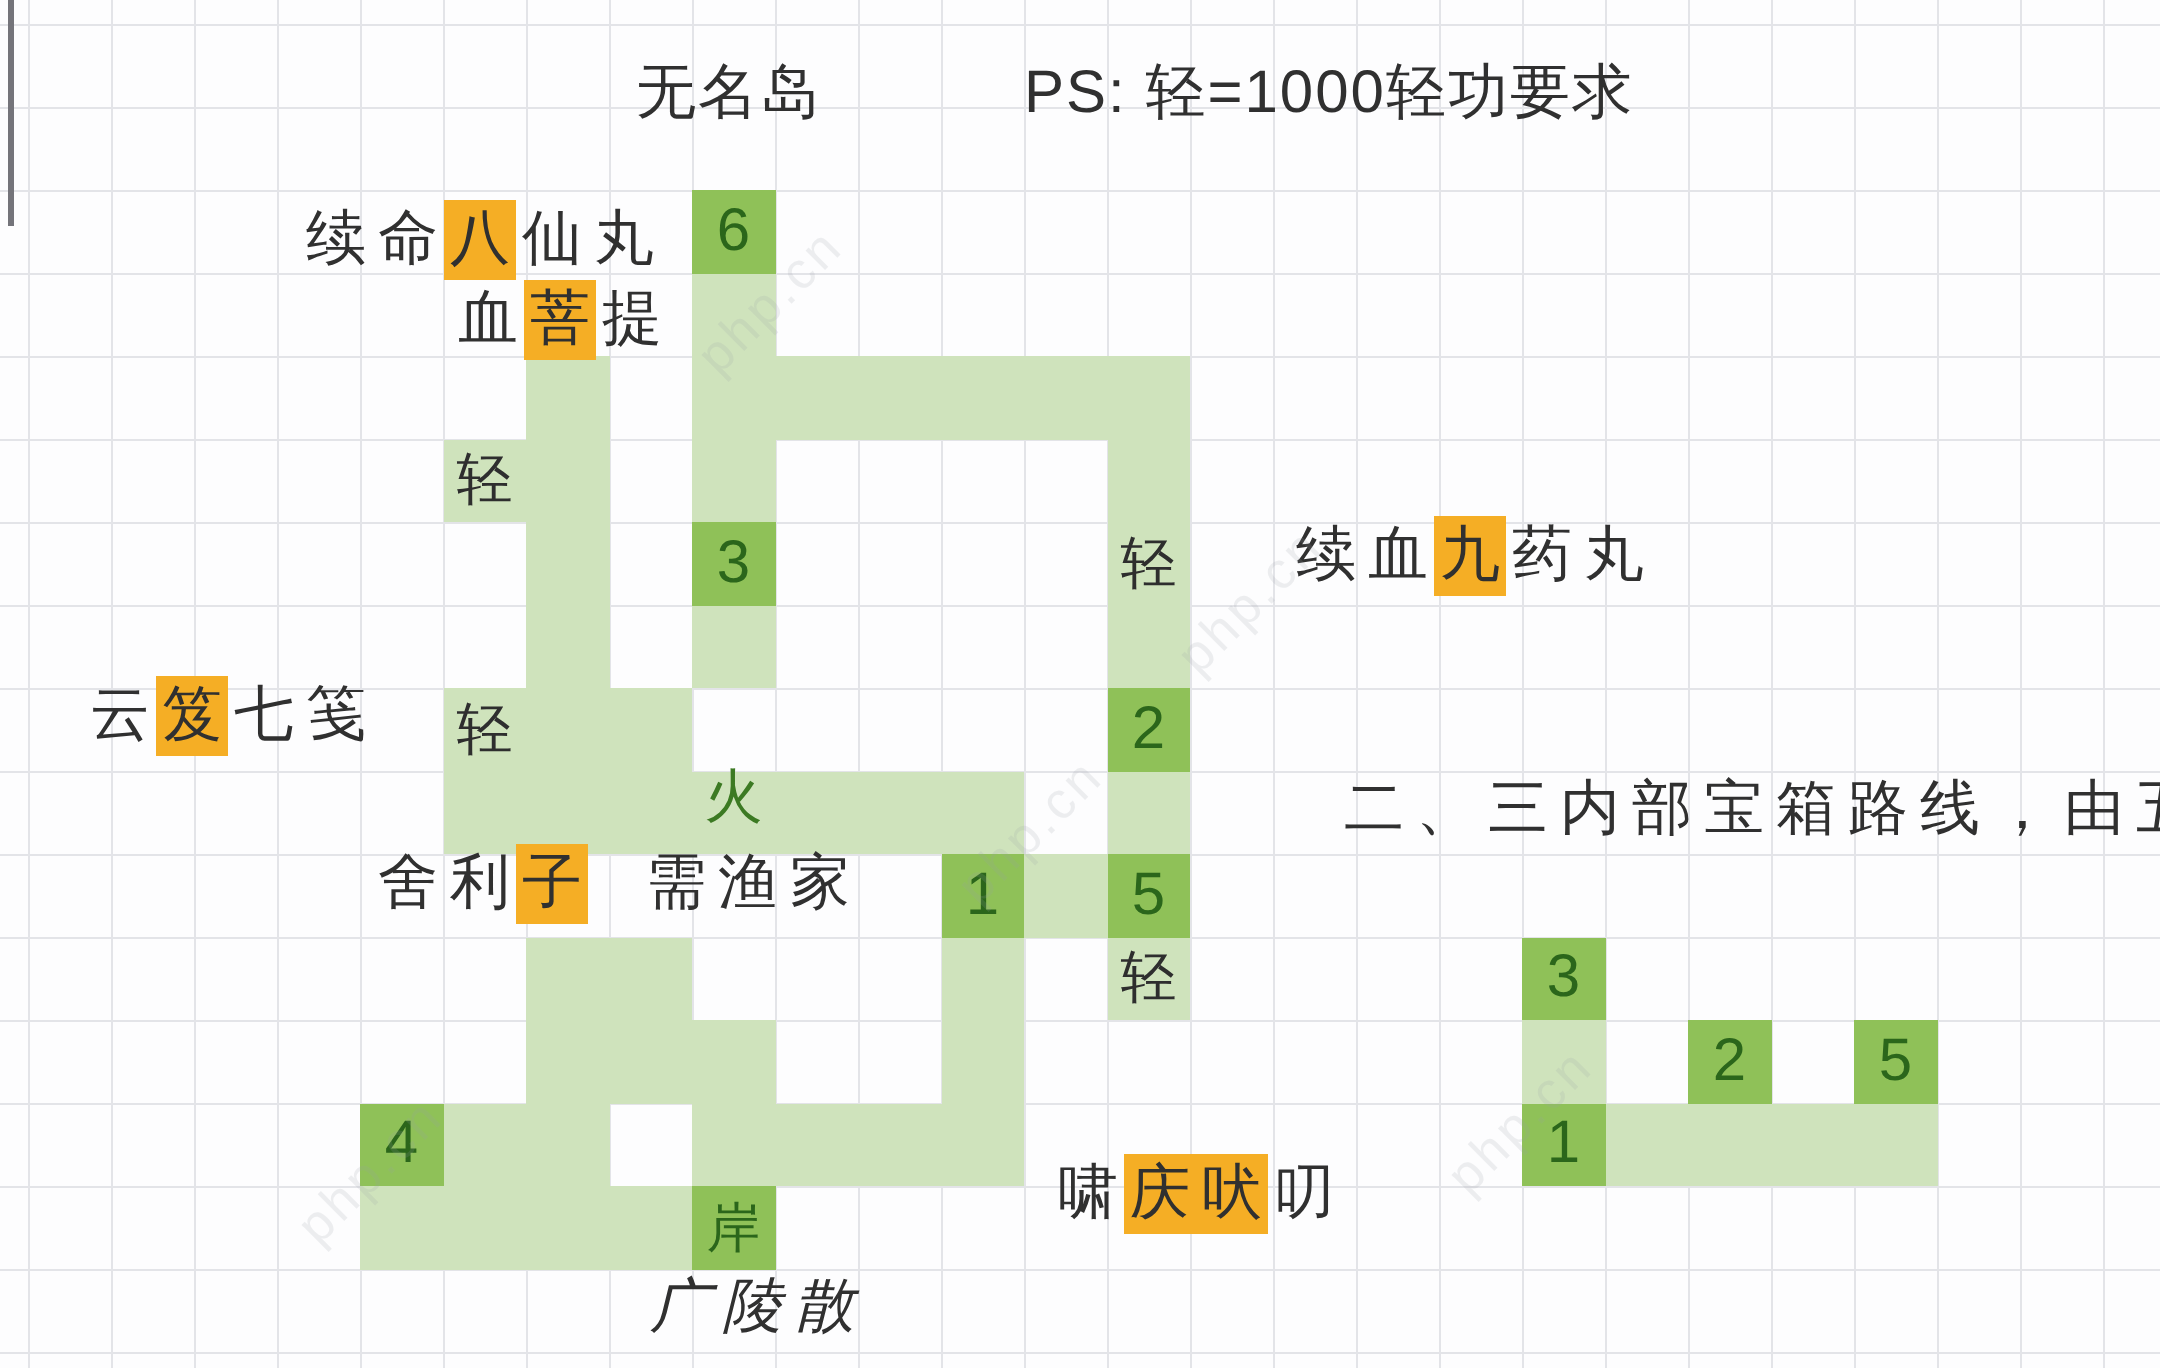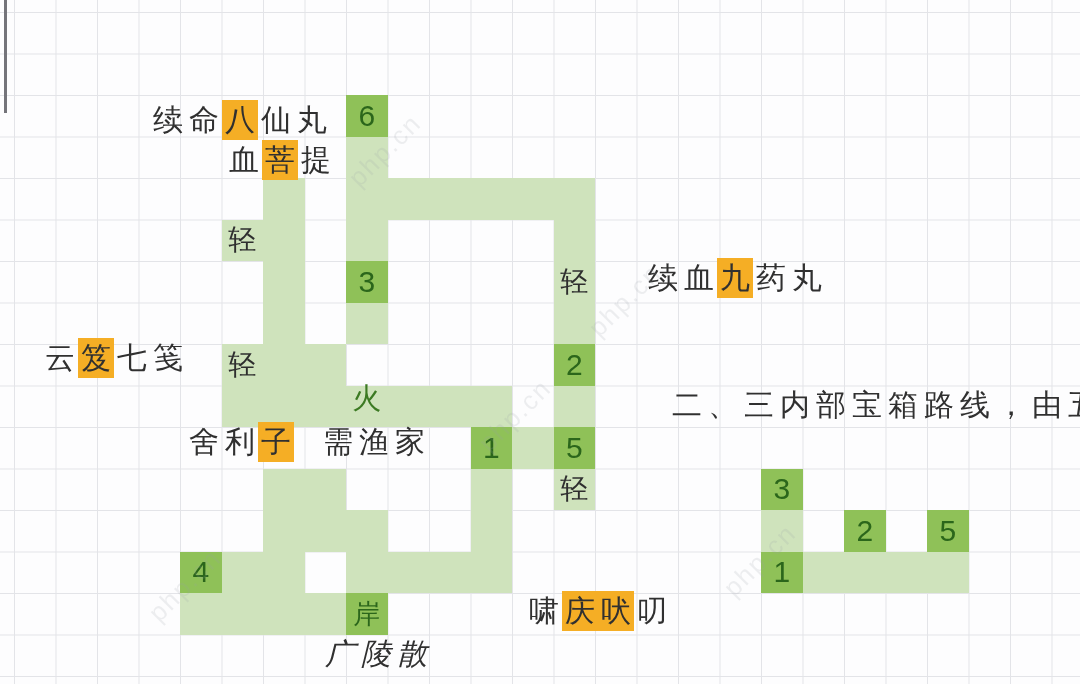--- a/index.html
+++ b/index.html
@@ -28,20 +28,22 @@
   .plain-text{position:absolute;white-space:nowrap;color:#303030;font-size:30px;letter-spacing:1px;}
   .watermark{position:absolute;color:#9aa0a8;opacity:0.16;font-size:26px;
              transform:rotate(-45deg);letter-spacing:2px;pointer-events:none;}
   .edge-line{position:absolute;left:4px;top:0;width:3px;height:113px;background:#74747a;}
 </style>
 </head>
 <body>
 
 <div id="canvas">
   <div class="edge-line"></div>
+  <div class="plain-text" style="left:318px;top:26px;">无名岛</div>
+  <div class="plain-text" style="left:512px;top:26px;">PS: 轻=1000轻功要求</div>
   <div id="cells-layer">
       <div class="cell light" style="left: 346px; top: 136.5px;"></div>
       <div class="cell light" style="left: 346px; top: 178px;"></div>
       <div class="cell light" style="left: 346px; top: 219.5px;"></div>
       <div class="cell light" style="left: 387.5px; top: 178px;"></div>
       <div class="cell light" style="left: 429px; top: 178px;"></div>
       <div class="cell light" style="left: 470.5px; top: 178px;"></div>
       <div class="cell light" style="left: 512px; top: 178px;"></div>
       <div class="cell light" style="left: 553.5px; top: 178px;"></div>
       <div class="cell light" style="left: 553.5px; top: 219.5px;"></div>
@@ -134,21 +136,21 @@
     </div>
   <div id="labels-layer">
       <div class="label" style="left: 150px; top: 100px;"><span class="lchar">续</span><span class="lchar">命</span><span class="lchar hl">八</span><span class="lchar">仙</span><span class="lchar">丸</span></div>
       <div class="label" style="left: 226px; top: 140px; text-decoration: underline;"><span class="lchar">血</span><span class="lchar hl">菩</span><span class="lchar">提</span></div>
       <div class="label" style="left: 42px; top: 338px;"><span class="lchar">云</span><span class="lchar hl">笈</span><span class="lchar">七</span><span class="lchar">笺</span></div>
       <div class="label" style="left: 186px; top: 422px;"><span class="lchar">舍</span><span class="lchar">利</span><span class="lchar hl">子</span></div>
       <div class="label" style="left: 320px; top: 422px;"><span class="lchar">需</span><span class="lchar">渔</span><span class="lchar">家</span></div>
       <div class="label" style="left: 645px; top: 258px; text-decoration: underline;"><span class="lchar">续</span><span class="lchar">血</span><span class="lchar hl">九</span><span class="lchar">药</span><span class="lchar">丸</span></div>
       <div class="label" style="left: 648px; top: 385px; margin-left: 21px;"><span class="lchar">二</span><span class="lchar">、</span><span class="lchar">三</span><span class="lchar">内</span><span class="lchar">部</span><span class="lchar">宝</span><span class="lchar">箱</span><span class="lchar">路</span><span class="lchar">线</span><span class="lchar">，</span><span class="lchar">由</span><span class="lchar">五</span></div>
       <div class="label" style="left: 322px; top: 634px; font-style: italic;"><span class="lchar">广</span><span class="lchar">陵</span><span class="lchar">散</span></div>
-      <div class="label" style="left: 526px; top: 591px;"><span class="lchar">啸</span><span class="lchar hl">庆</span><span class="lchar hl">吠</span><span class="lchar">叨</span></div>
+      <div class="label" style="left: 526px; top: 577px;"><span class="lchar">啸</span><span class="lchar hl">庆</span><span class="lchar hl">吠</span><span class="lchar">叨</span></div>
     </div>
   <div id="watermark-layer">
       <div class="watermark" style="left: 340px; top: 135px;">php.cn</div>
       <div class="watermark" style="left: 580px; top: 285px;">php.cn</div>
       <div class="watermark" style="left: 715px; top: 545px;">php.cn</div>
       <div class="watermark" style="left: 140px; top: 570px;">php.cn</div>
       <div class="watermark" style="left: 470px; top: 400px;">php.cn</div>
     </div>
 </div>
 

